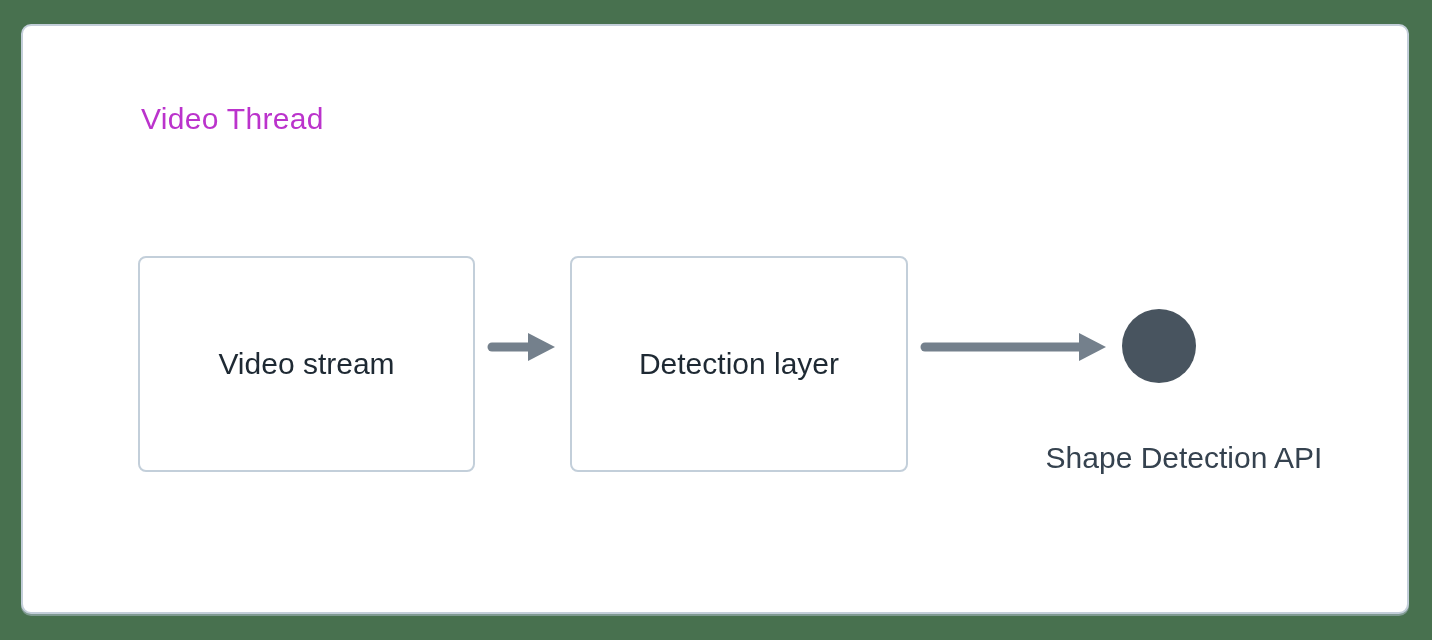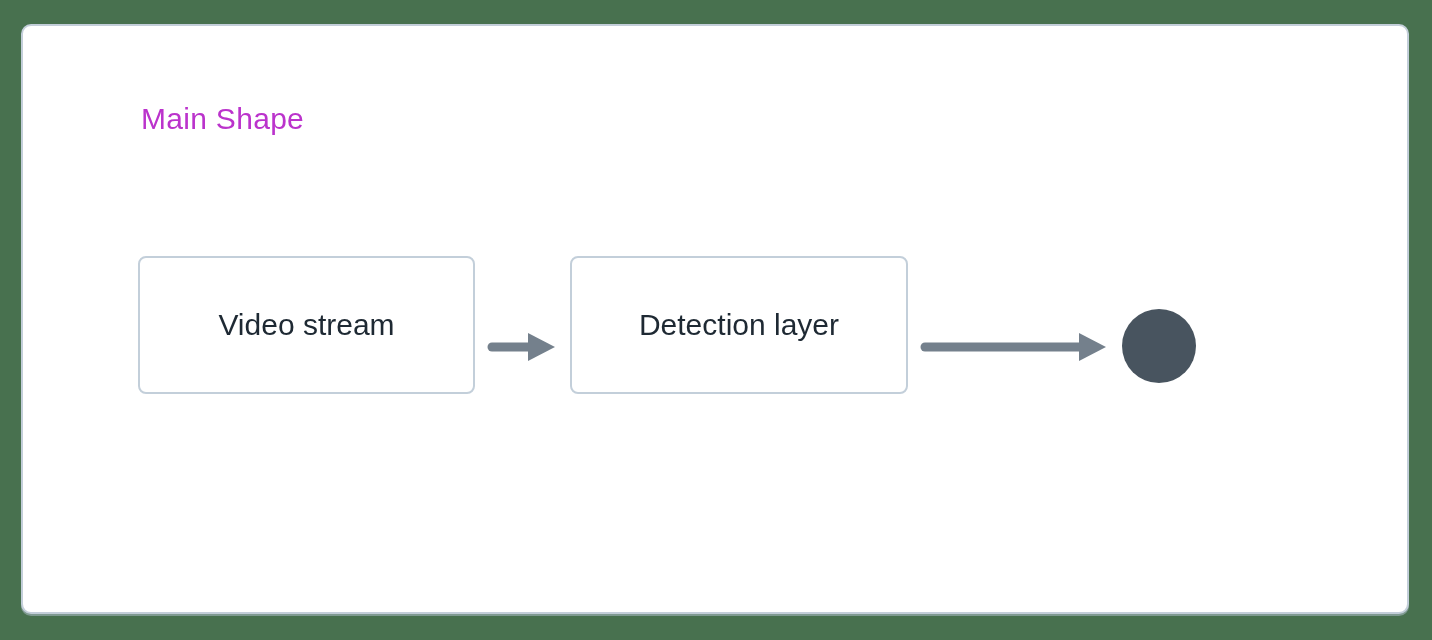--- a/index.html
+++ b/index.html
@@ -39,21 +39,21 @@
     left: 118px; top: 76px;
     font-size: 30px;
     font-weight: 500;
     letter-spacing: 0.3px;
     color: var(--title-text);
     white-space: nowrap;
   }
   .flow-box {
     position: absolute;
     top: 230px;
-    height: 138px;
+    height: 216px;
     background: var(--card-bg);
     border: 2px solid var(--box-border);
     border-radius: 8px;
     display: flex;
     align-items: center;
     justify-content: center;
   }
   .flow-box .box-label {
     font-size: 30px;
     font-weight: 400;
@@ -85,21 +85,21 @@
     white-space: nowrap;
   }
 </style>
 </head>
 <body>
 
 <div class="canvas-bg"></div>
 
 <div class="card">
 
-  <div class="thread-title">Main Shape</div>
+  <div class="thread-title">Video Thread</div>
 
   <div class="flow-box box-video">
     <span class="box-label">Video stream</span>
   </div>
 
   <svg class="arrow-svg arrow-1" width="74" height="40" viewBox="0 0 74 40">
     <line class="arrow-line" x1="8" y1="20" x2="46" y2="20"></line>
     <polygon class="arrow-head" points="44,6 71,20 44,34"></polygon>
   </svg>
 
@@ -107,14 +107,15 @@
     <span class="box-label">Detection layer</span>
   </div>
 
   <svg class="arrow-svg arrow-2" width="192" height="40" viewBox="0 0 192 40">
     <line class="arrow-line" x1="7" y1="20" x2="163" y2="20"></line>
     <polygon class="arrow-head" points="161,6 188,20 161,34"></polygon>
   </svg>
 
   <div class="api-node"></div>
 
+  <div class="api-label">Shape Detection API</div>
 
 </div>
 
 </body></html>

